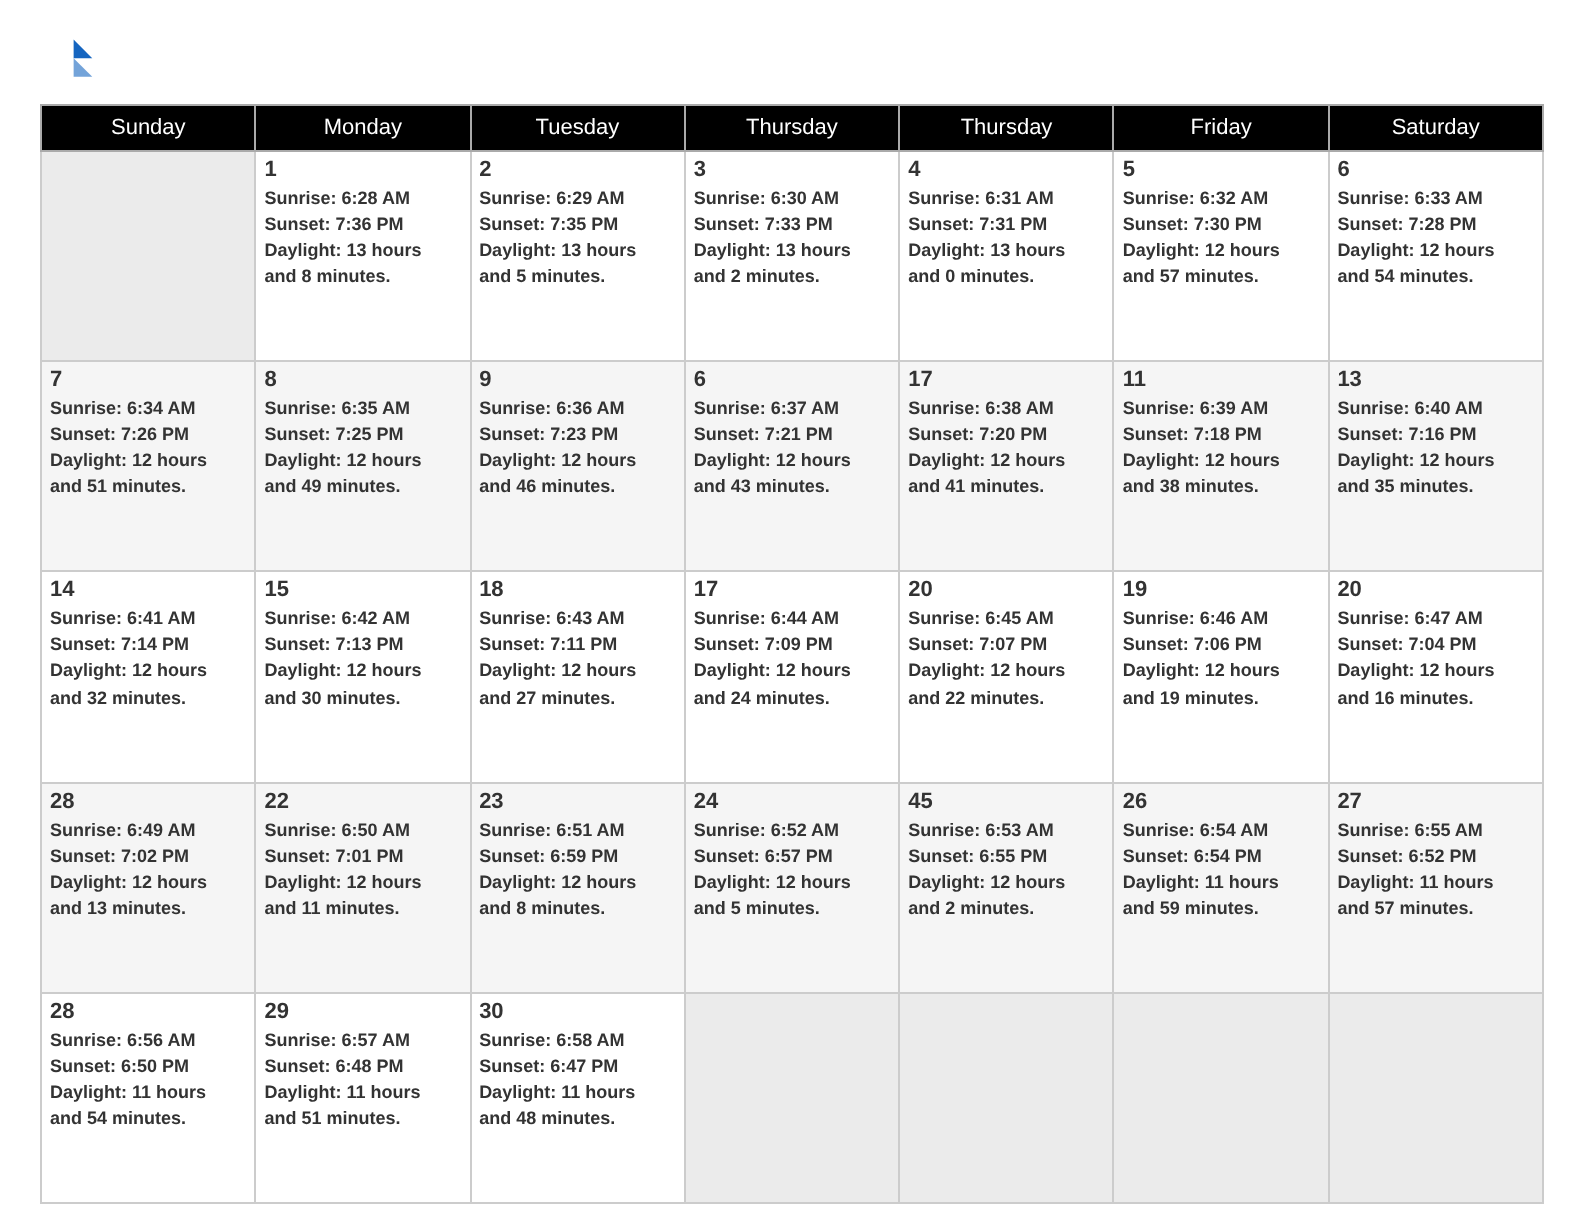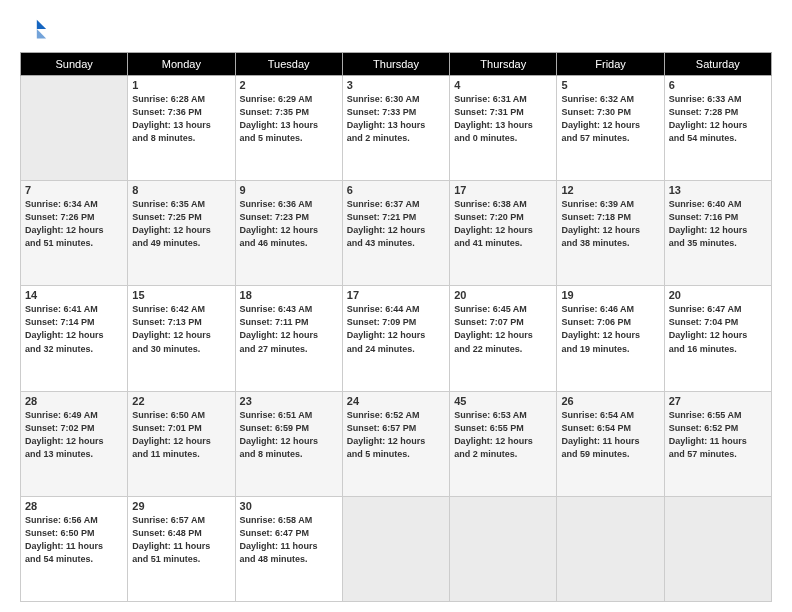--- a/index.html
+++ b/index.html
@@ -175,21 +175,21 @@
           </td>
           <td>
             <span class="day-num">6</span>
             <div class="day-info">Sunrise: 6:37 AM<br>Sunset: 7:21 PM<br>Daylight: 12 hours<br>and 43 minutes.</div>
           </td>
           <td>
             <span class="day-num">17</span>
             <div class="day-info">Sunrise: 6:38 AM<br>Sunset: 7:20 PM<br>Daylight: 12 hours<br>and 41 minutes.</div>
           </td>
           <td>
-            <span class="day-num">12</span>
+            <span class="day-num">11</span>
             <div class="day-info">Sunrise: 6:39 AM<br>Sunset: 7:18 PM<br>Daylight: 12 hours<br>and 38 minutes.</div>
           </td>
           <td>
             <span class="day-num">13</span>
             <div class="day-info">Sunrise: 6:40 AM<br>Sunset: 7:16 PM<br>Daylight: 12 hours<br>and 35 minutes.</div>
           </td>
         </tr>
         <tr>
           <td>
             <span class="day-num">14</span>

